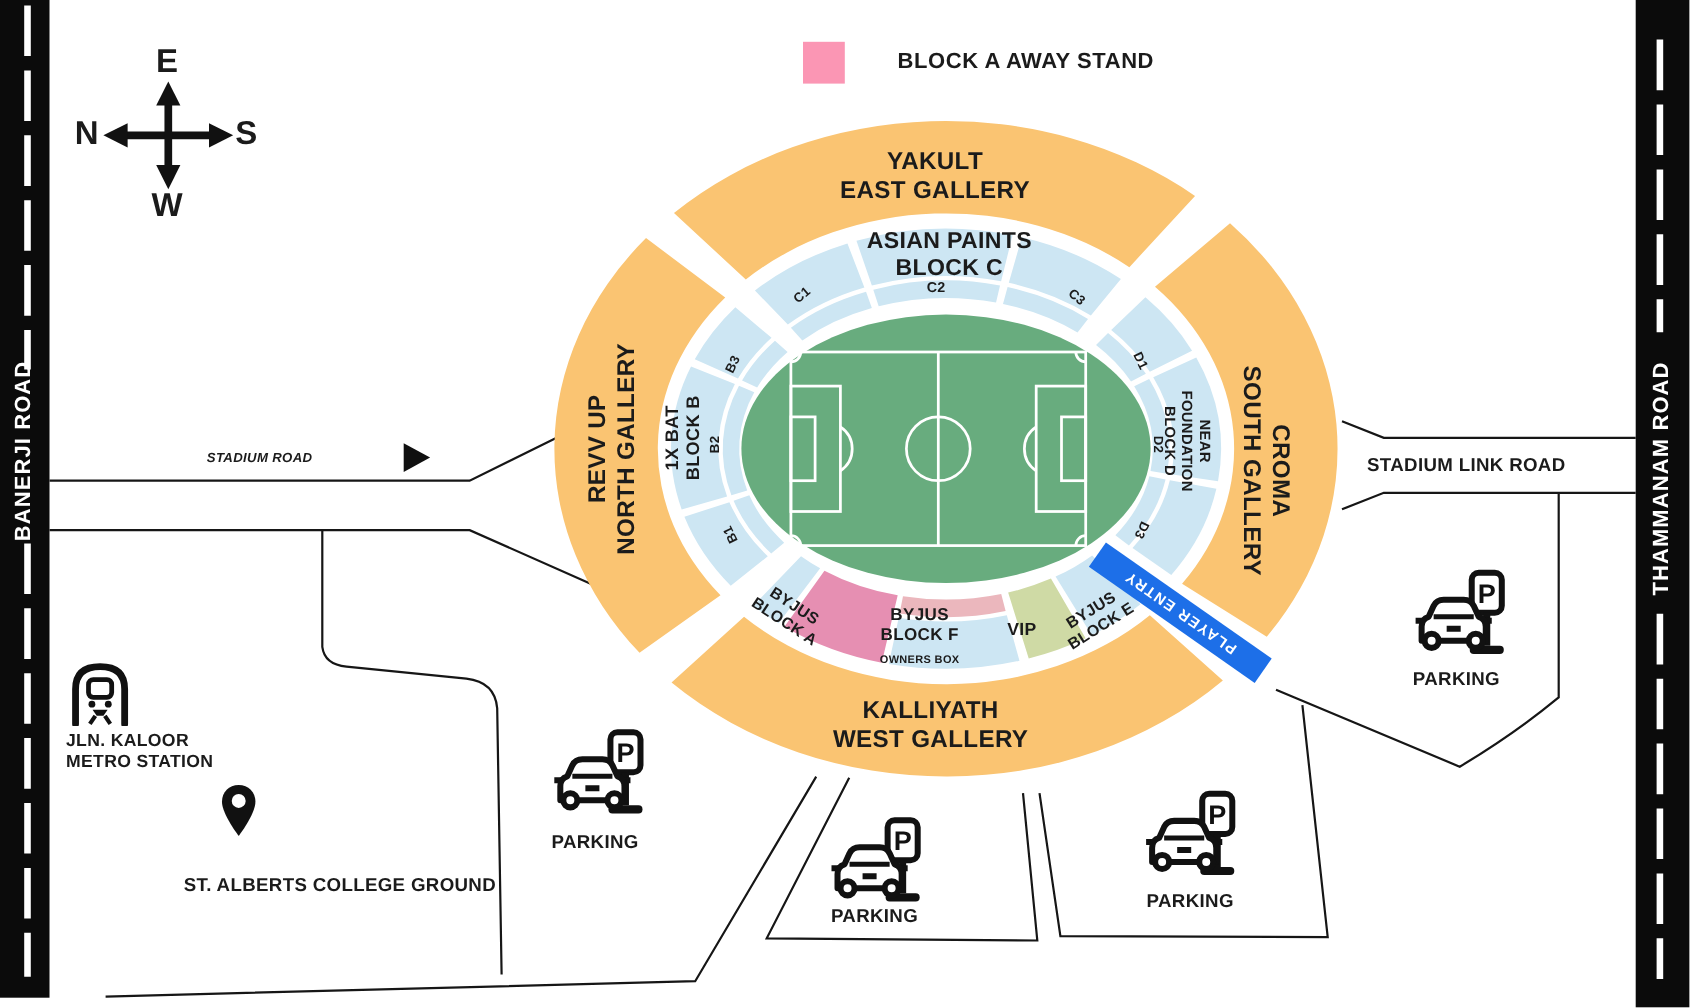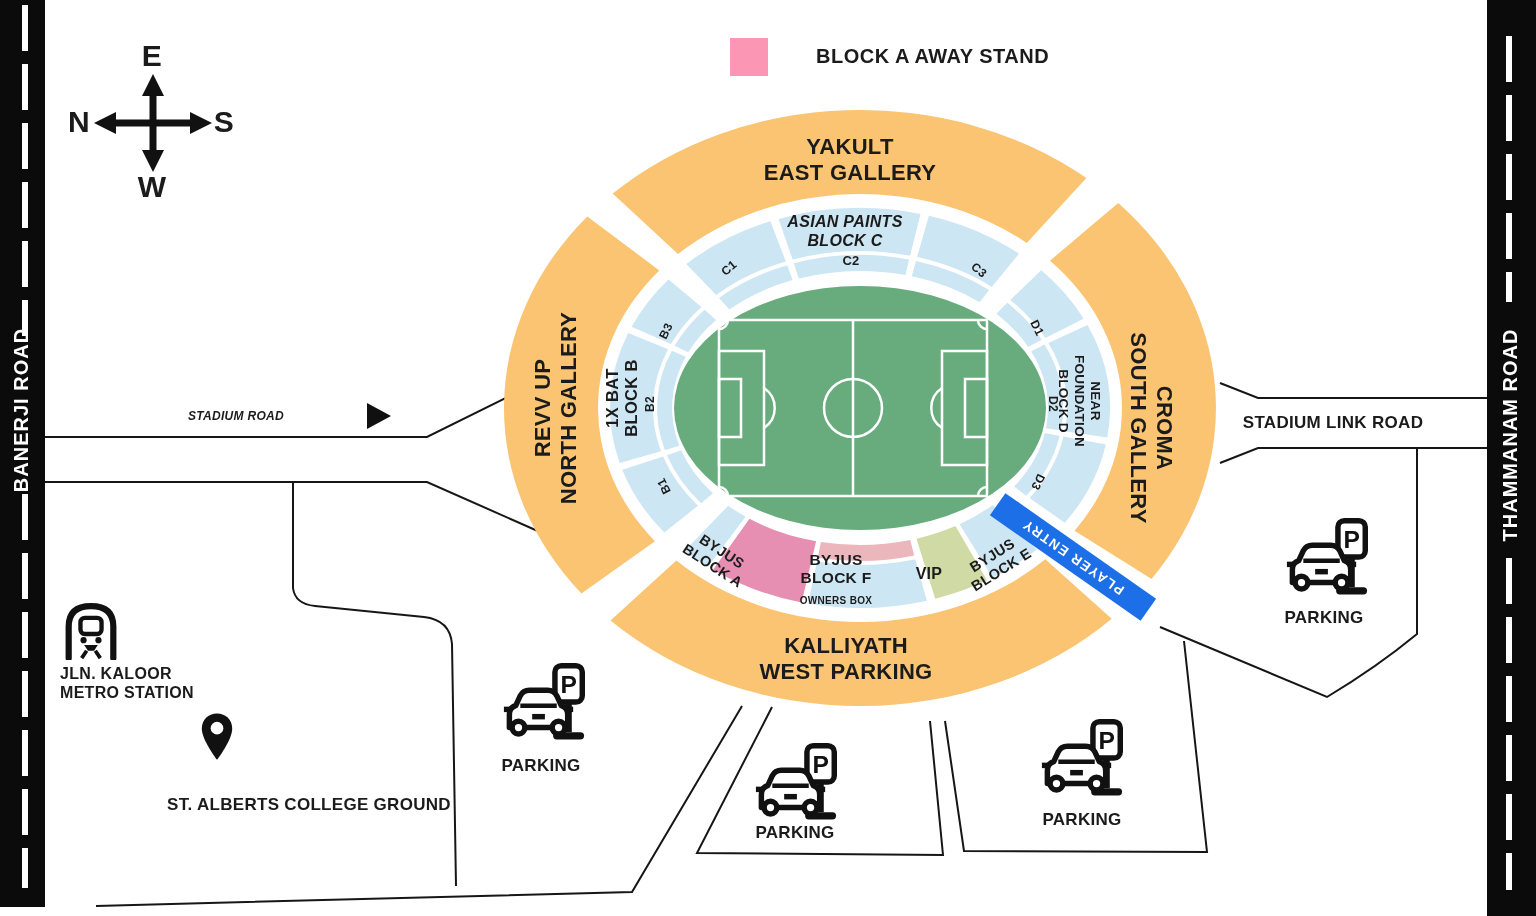--- a/index.html
+++ b/index.html
@@ -153,23 +153,23 @@
   <div id="road-arrow"></div>
   <div class="lbl" style="left:1333px;top:423px;font-size:17px;white-space:nowrap;">STADIUM LINK ROAD</div>
 
   <div class="lbl" style="left:850px;top:160px;font-size:22px;">YAKULT
 EAST GALLERY</div>
   <div class="lbl" style="left:556px;top:408px;font-size:22px;transform:translate(-50%,-50%) rotate(-90deg);">REVV UP
 NORTH GALLERY</div>
   <div class="lbl" style="left:1151px;top:428px;font-size:22px;transform:translate(-50%,-50%) rotate(90deg);">CROMA
 SOUTH GALLERY</div>
   <div class="lbl" style="left:846px;top:659px;font-size:22px;">KALLIYATH
-WEST PARKING</div>
-
-  <div class="lbl" style="left:845px;top:232px;font-size:16px;font-style:italic;">ASIAN PAINTS
+WEST GALLERY</div>
+
+  <div class="lbl" style="left:863px;top:232px;font-size:21px;">ASIAN PAINTS
 BLOCK C</div>
   <div class="lbl" style="left:622px;top:398px;font-size:16.5px;transform:translate(-50%,-50%) rotate(-90deg);">1X BAT
 BLOCK B</div>
   <div class="lbl" style="left:1079px;top:401px;font-size:13.5px;transform:translate(-50%,-50%) rotate(90deg);">NEAR
 FOUNDATION
 BLOCK D</div>
   <div class="lbl" style="left:717px;top:559px;font-size:14.5px;transform:translate(-50%,-50%) rotate(33deg);">BYJUS
 BLOCK A</div>
   <div class="lbl" style="left:836px;top:569px;font-size:15.5px;">BYJUS
 BLOCK F</div>

